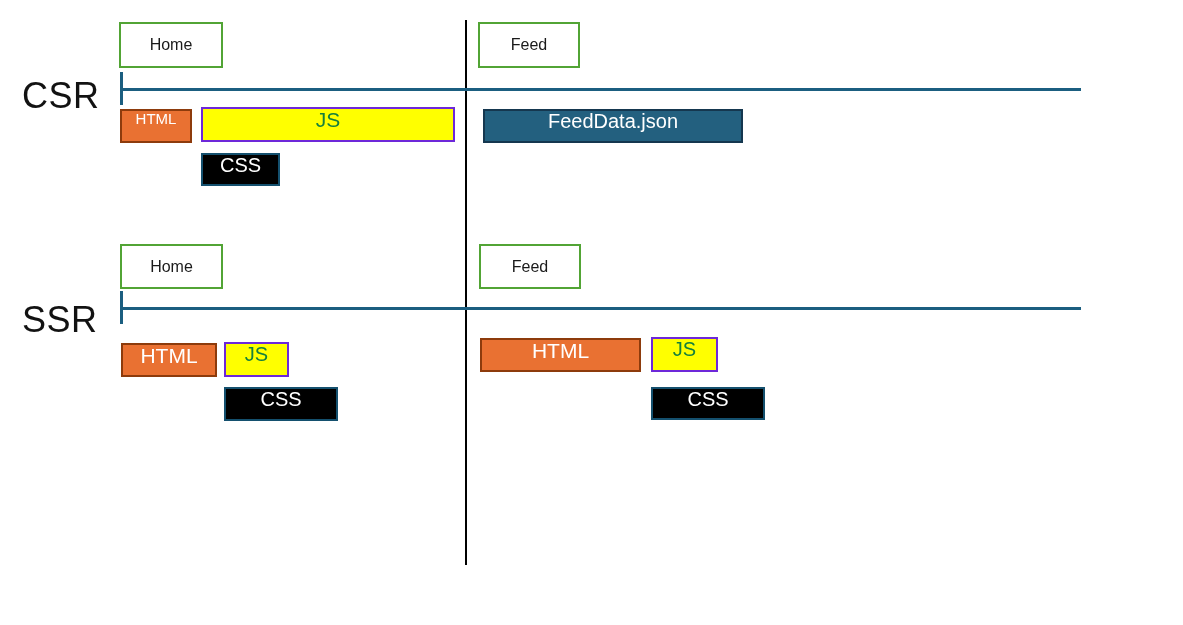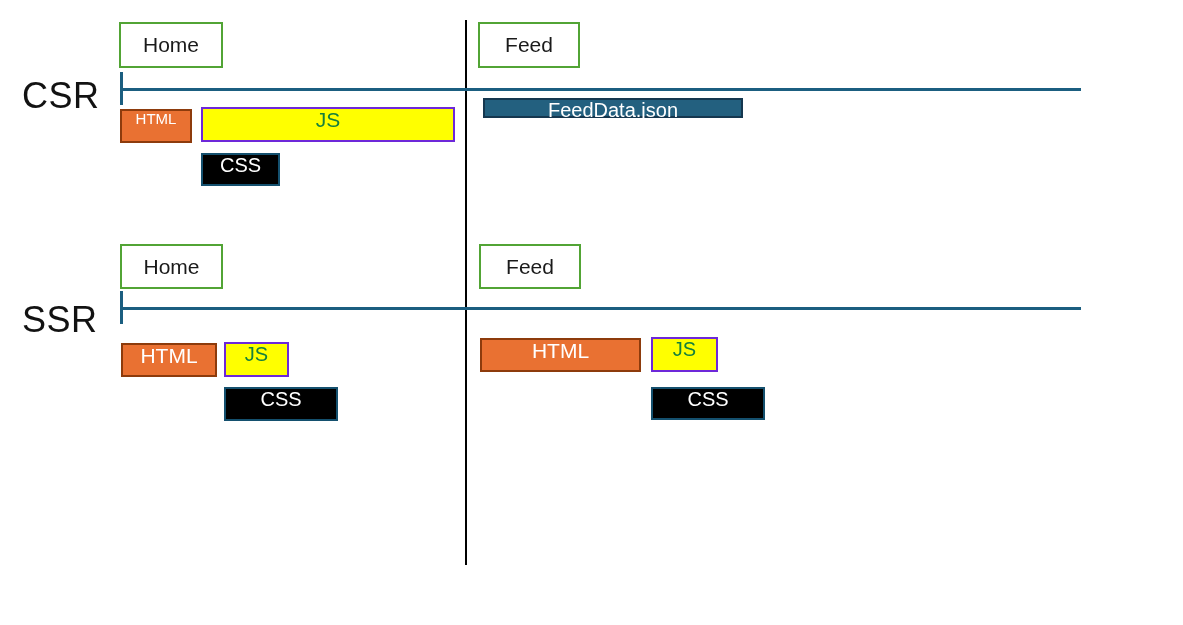--- a/index.html
+++ b/index.html
@@ -20,21 +20,21 @@
     font-weight: 400;
     color: #121212;
     letter-spacing: 0.5px;
   }
 
   
   .page-box {
     border: 2.5px solid #52A435;
     background: #ffffff;
     color: #1a1a1a;
-    font-size: 21px;
+    font-size: 16px;
     display: flex;
     align-items: center;
     justify-content: center;
   }
 
   
   .timeline { background: #1B5E80; height: 3px; }
   .tick { background: #1B5E80; width: 3px; height: 33px; }
 
   
@@ -86,21 +86,21 @@
     </div>
 
     <div class="abs bar yellow" style="left:201px; top:107px; width:254px; height:35px; font-size:21px;">
       <span>JS</span>
     </div>
 
     <div class="abs bar blue" style="left:201px; top:153px; width:79px; height:33px;">
       <span>CSS</span>
     </div>
 
-    <div class="abs bar darkblue" style="left:483px; top:98px; width:260px; height:20px;">
+    <div class="abs bar darkblue" style="left:483px; top:109px; width:260px; height:34px;">
       <span>FeedData.json</span>
     </div>
   </div>
 
   <div>
     <div class="abs section-label" style="left:22px; top:299px;">SSR</div>
 
     <div class="abs page-box" style="left:120px; top:244px; width:103px; height:45px;">
       <span>Home</span>
     </div>

